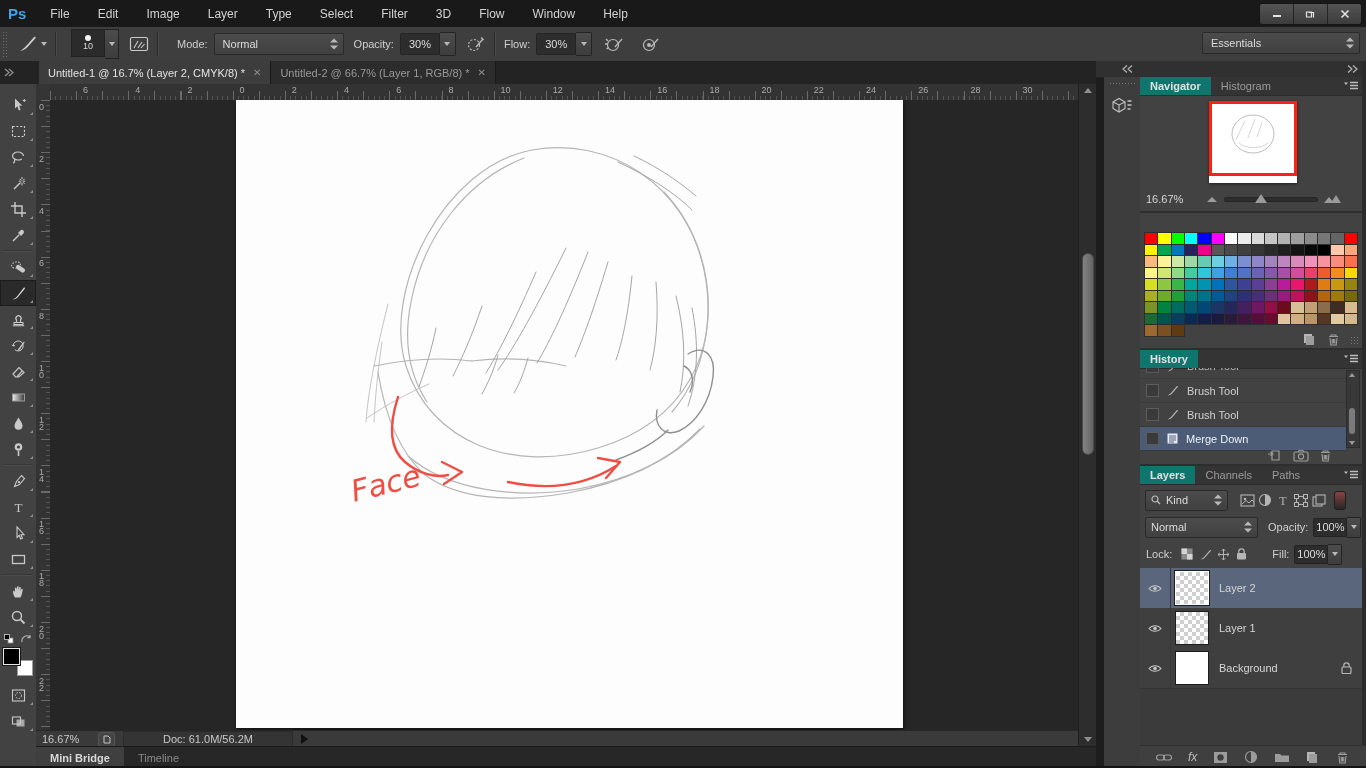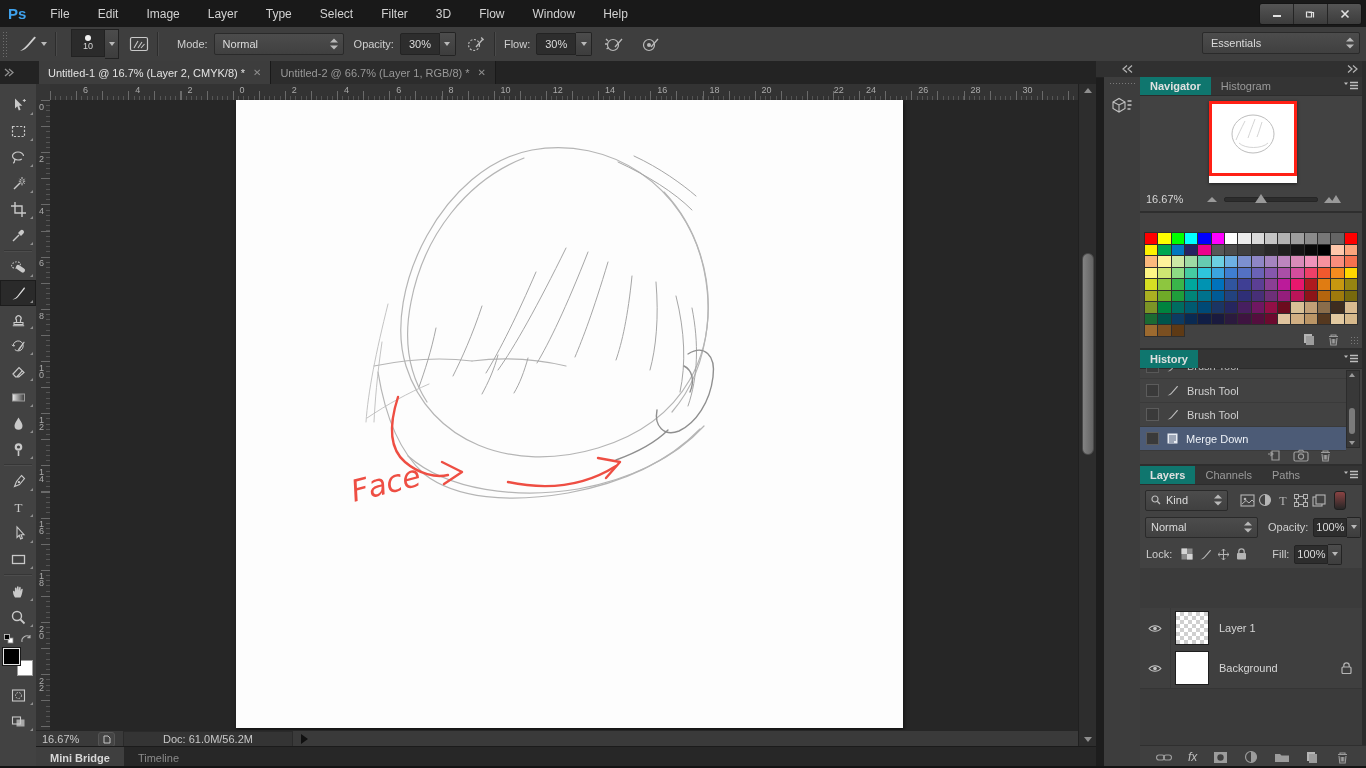--- a/index.html
+++ b/index.html
@@ -419,21 +419,21 @@
       <span style="left: 241.8px;">2</span>
       <span style="left: 294px;">4</span>
       <span style="left: 346.2px;">6</span>
       <span style="left: 398.4px;">8</span>
       <span style="left: 450.6px;">10</span>
       <span style="left: 502.8px;">12</span>
       <span style="left: 555px;">14</span>
       <span style="left: 607.2px;">16</span>
       <span style="left: 659.4px;">18</span>
       <span style="left: 711.6px;">20</span>
-      <span style="left: 763.8px; margin-left: 20px;">22</span>
+      <span style="left: 763.8px;">22</span>
       <span style="left: 816px;">24</span>
       <span style="left: 868.2px;">26</span>
       <span style="left: 920.4px;">28</span>
       <span style="left: 972.6px;">30</span>
     </div>
   <div class="vruler">
       <span style="top: 4px;">0</span>
       <span style="top: 56.15px;">2</span>
       <span style="top: 108.3px;">4</span>
       <span style="top: 160.45px;">6</span>
@@ -916,20 +916,30 @@
         <span style="margin-left:22px;color:#cfcfcf;">Fill:</span>
         <div class="ob-value" style="width:32px;height:17px;margin-left:5px;">
             <span>100%</span>
           </div>
         <div class="ob-drop" style="height:19px;width:13px;">
             <div class="caret"></div>
           </div>
       </div>
 
       <div style="position:absolute;left:0;top:102px;width:222px;height:178px;background:#3b3b3b;">
+        <div class="layer-row selected" style="top:0;">
+          <div class="eye-cell">
+            <svg width="14" height="9">
+                <path d="M1 4.5 C4 0.8 10 0.8 13 4.5 C10 8.2 4 8.2 1 4.5 Z" fill="none" stroke="#c4c4c4" stroke-width="1.1"></path>
+                <circle cx="7" cy="4.5" r="1.8" fill="#c4c4c4"></circle>
+              </svg>
+          </div>
+          <div class="lthumb selthumb checker"></div>
+          <span class="lname">Layer 2</span>
+        </div>
         <div class="layer-row" style="top:40px;">
           <div class="eye-cell">
             <svg width="14" height="9">
                 <path d="M1 4.5 C4 0.8 10 0.8 13 4.5 C10 8.2 4 8.2 1 4.5 Z" fill="none" stroke="#c4c4c4" stroke-width="1.1"></path>
                 <circle cx="7" cy="4.5" r="1.8" fill="#c4c4c4"></circle>
               </svg>
           </div>
           <div class="lthumb checker"></div>
           <span class="lname">Layer 1</span>
         </div>

